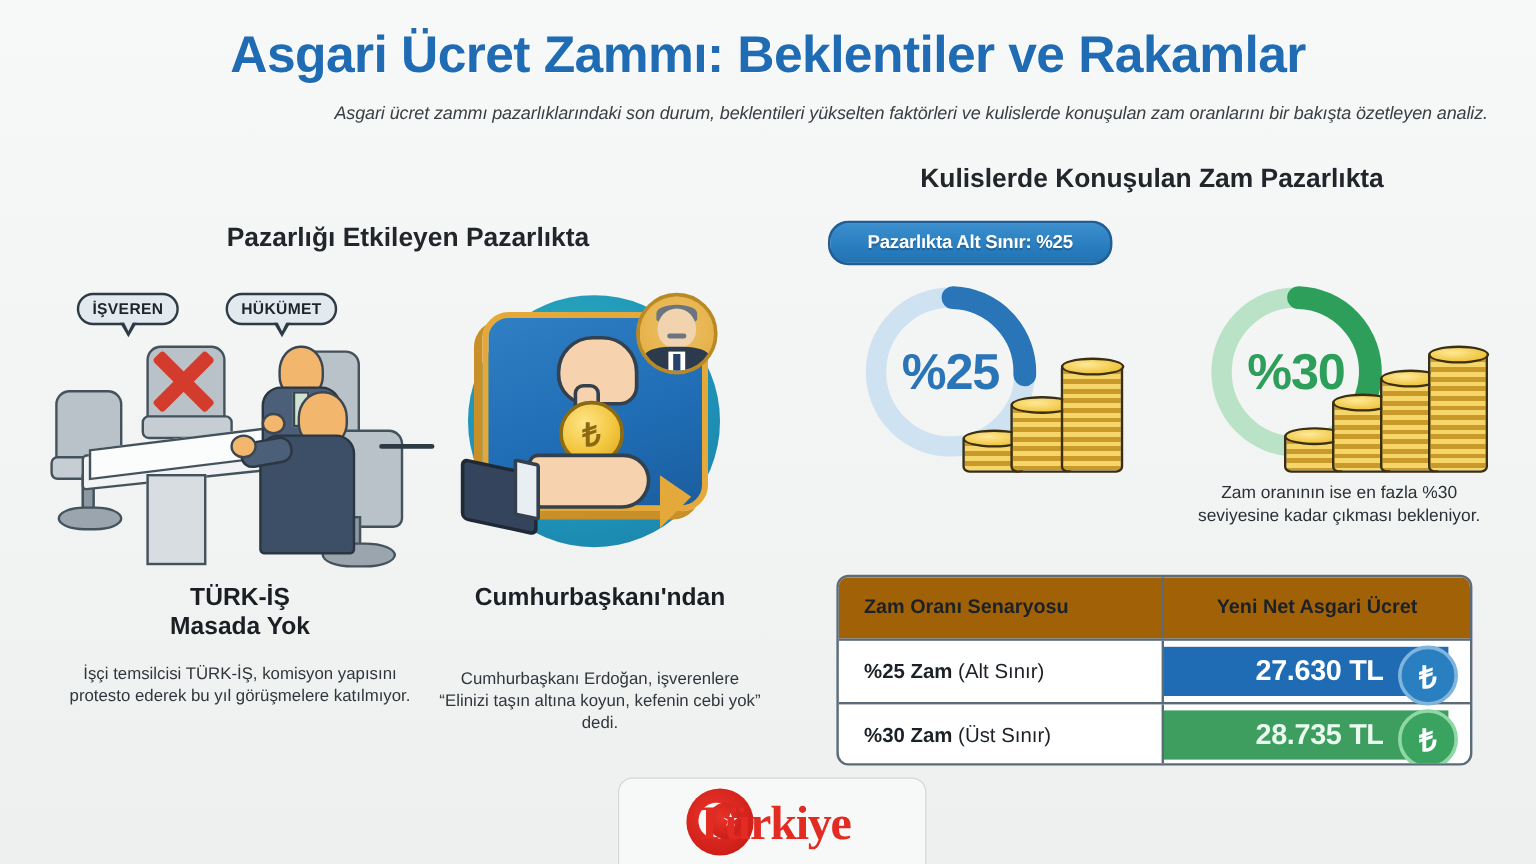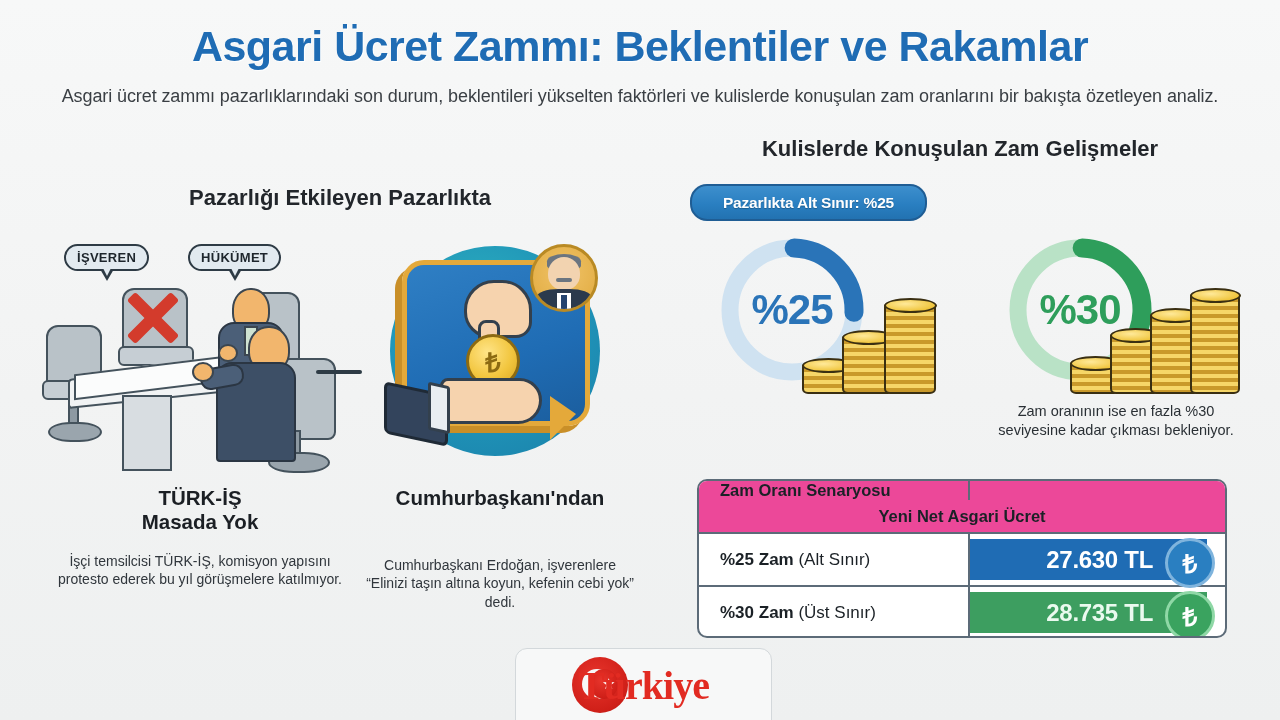--- a/index.html
+++ b/index.html
@@ -25,24 +25,25 @@
     text-align: center;
     font-size: 43px;
     font-weight: bold;
     color: #1f6cb4;
     letter-spacing: -0.5px;
     text-shadow: 1px 1px 0 rgba(255,255,255,0.9);
   }
   .subtitle {
     position: absolute;
     left: 40px; right: 40px; top: 86px;
-    text-align: center;
-    font-size: 18px;
+    text-align: right;
+    font-size: 15px;
     color: #3a3f44;
     letter-spacing: -0.1px;
+    font-style: italic;
   }
 
   
   .sec-head {
     position: absolute;
     text-align: center;
     font-size: 22px;
     font-weight: bold;
     color: #22262b;
   }
@@ -357,21 +358,21 @@
     width: 526px; height: 155px;
     border: 2px solid #5c6b78;
     border-radius: 10px;
     background: #ffffff;
     overflow: hidden;
   }
   #ratio-table .trow {
     display: flex;
     height: 51px;
   }
-  #ratio-table .trow.head { height: 51px; background: #ec4899; flex-direction: column; }
+  #ratio-table .trow.head { height: 51px; background: #a16207; }
   #ratio-table .trow + .trow { border-top: 2px solid #5c6b78; }
   #ratio-table .c-left {
     width: 271px;
     display: flex;
     align-items: center;
     padding-left: 21px;
     box-sizing: border-box;
     border-right: 2px solid #5c6b78;
   }
   #ratio-table .c-right {
@@ -551,21 +552,21 @@
     <div>TÜRK-İŞ</div>
     <div>Masada Yok</div>
   </div>
   <div class="cap-body" style="left:52px; top:552px; width:296px;">İşçi temsilcisi TÜRK-İŞ, komisyon yapısını protesto ederek bu yıl görüşmelere katılmıyor.</div>
 
   <div class="cap-title" style="left:352px; top:486px; width:296px;">
     <div>Cumhurbaşkanı'ndan</div>
   </div>
   <div class="cap-body" style="left:362px; top:556px; width:276px;">Cumhurbaşkanı Erdoğan, işverenlere “Elinizi taşın altına koyun, kefenin cebi yok” dedi.</div>
 
-  <div class="sec-head" id="right-head">Kulislerde Konuşulan Zam Gelişmeler</div>
+  <div class="sec-head" id="right-head">Kulislerde Konuşulan Zam Pazarlıkta</div>
 
   <div class="badge" id="badge-low">Pazarlıkta Alt Sınır: %25</div>
 
   <div class="donut" id="donut-low" style="left:712px; top:230px; width:160px; height:160px;">
     <svg width="160" height="160" viewBox="0 0 160 160">
       <circle cx="80" cy="80" r="62" fill="none" stroke="#cfe2f1" stroke-width="17"></circle>
       <circle cx="80" cy="80" r="62" fill="none" stroke="#2a74b8" stroke-width="19" stroke-linecap="round" stroke-dasharray="97.4 292.2" transform="rotate(-88 80 80)"></circle>
     </svg>
     <div class="pct">%25</div>
   </div>

